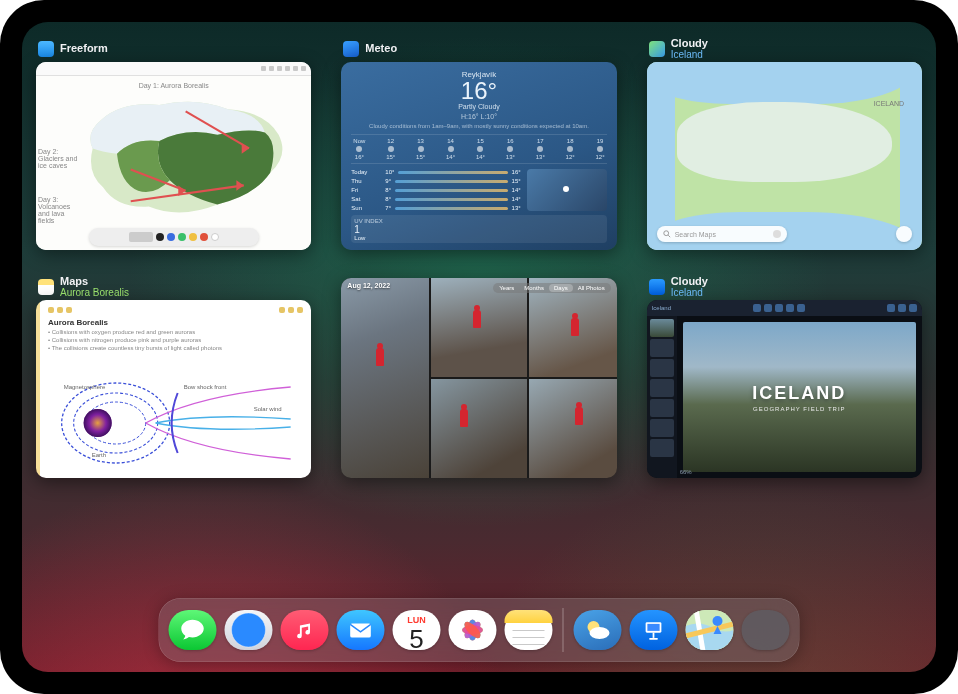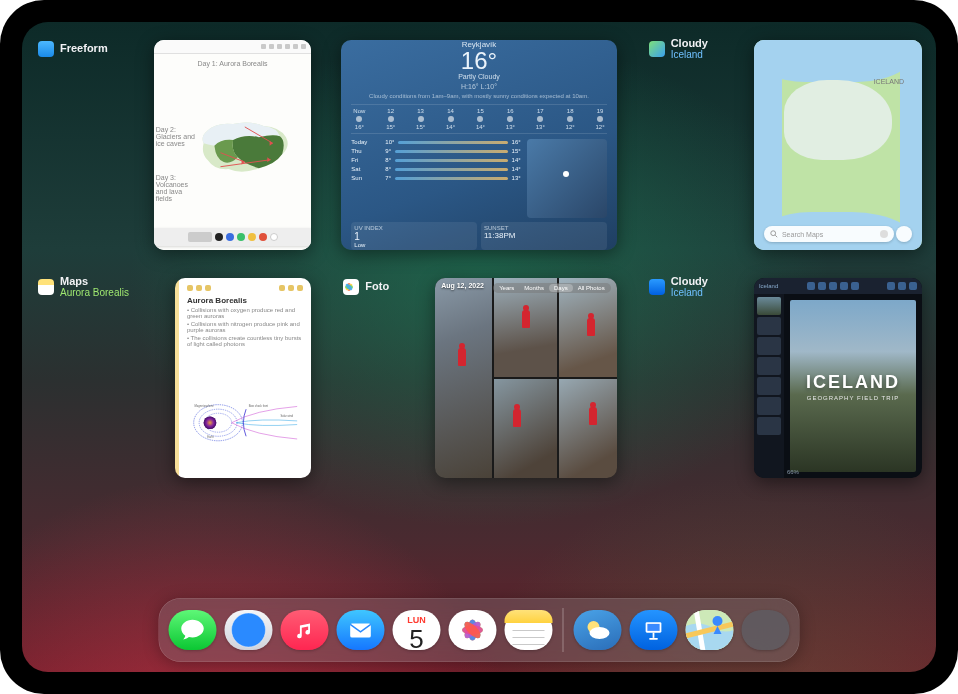--- a/index.html
+++ b/index.html
@@ -30,21 +30,21 @@
     top: 18px; left: 0; right: 0;
     padding: 0 14px;
     display: grid;
     grid-template-columns: repeat(3, 1fr);
     grid-template-rows: 210px 200px;
     gap: 28px 30px;
   }
   
   .win {
     display: flex;
-    gap: 44px;
+    flex-direction: column;
   }
   .win-head {
     display: flex;
     align-items: center;
     gap: 6px;
     padding: 0 2px 4px 2px;
     height: 22px;
   }
   .win-icon {
     width: 16px; height: 16px;
@@ -69,21 +69,21 @@
   .ff-toolbar { height:14px; background:#fafafa; border-bottom:1px solid #e0e0e0; display:flex; justify-content:flex-end; align-items:center; gap:3px; padding:0 5px;}
   .ff-toolbar .dot { width:5px; height:5px; border-radius:1px; background:#c9c9c9; }
   .ff-body { flex:1; position:relative; background:#fdfdfb; }
   .ff-map { position:absolute; top:14px; left:44px; right:20px; bottom:22px; border-radius:4px; overflow:hidden; }
   .ff-map svg { width:100%; height:100%; }
   .ff-label { position:absolute; font-size:7px; color:#888; }
   .ff-tools { position:absolute; bottom:4px; left:50%; transform:translateX(-50%); width:170px; height:18px; background:#eee; border-radius:9px; display:flex; align-items:center; justify-content:center; gap:3px; padding:0 6px; box-shadow:0 1px 3px rgba(0,0,0,0.15);}
   .ff-tools .c { width:8px; height:8px; border-radius:50%; }
   
   
-  .mt-bg { width:100%; height:100%; background: linear-gradient(160deg,#3a6da0 0%, #2b5785 60%, #1f3f62 100%); padding:0 10px; color:#eaf3fb; display:flex; flex-direction:column; }
+  .mt-bg { width:100%; height:100%; background: linear-gradient(160deg,#3a6da0 0%, #2b5785 60%, #1f3f62 100%); padding:8px 10px; color:#eaf3fb; display:flex; flex-direction:column; }
   .mt-loc { font-size:8px; opacity:0.9; text-align:center; }
   .mt-temp { font-size:24px; font-weight:300; text-align:center; line-height:1; }
   .mt-cond { font-size:7px; text-align:center; opacity:0.85; margin-bottom:3px;}
   .mt-desc { font-size:6px; opacity:0.6; text-align:center; padding:0 10px 4px; line-height:1.2;}
   .mt-hours { display:flex; justify-content:space-between; font-size:6px; opacity:0.85; padding:3px 2px; border-top:1px solid rgba(255,255,255,0.15); border-bottom:1px solid rgba(255,255,255,0.15);}
   .mt-hours div { display:flex; flex-direction:column; align-items:center; gap:2px; }
   .mt-hours .ic { width:6px; height:6px; border-radius:50%; background:rgba(255,255,255,0.7);}
   .mt-lower { flex:1; display:flex; gap:6px; padding-top:5px; }
   .mt-days { flex:1; font-size:6px; display:flex; flex-direction:column; gap:3px; }
   .mt-days .row { display:flex; align-items:center; gap:4px; }
@@ -237,20 +237,26 @@
                 <span class="c" style="background:#f0c040"></span>
                 <span class="c" style="background:#e0503a"></span>
                 <span class="c" style="background:#fff;border:1px solid #ccc"></span>
               </div>
             </div>
           </div>
         </div>
       </div>
 
       <div class="win">
+        <div class="win-head">
+          <div class="win-icon" style="background:linear-gradient(160deg,#38a0ff,#1660d0)"></div>
+          <div class="win-titles">
+            <span class="win-title">Meteo</span>
+          </div>
+        </div>
         <div class="thumb">
           <div class="mt-bg">
             <div class="mt-loc">Reykjavík</div>
             <div class="mt-temp">16°</div>
             <div class="mt-cond">Partly Cloudy</div>
             <div class="mt-cond" style="opacity:0.7">H:16° L:10°</div>
             <div class="mt-desc">Cloudy conditions from 1am–9am, with mostly sunny conditions expected at 10am.</div>
             <div class="mt-hours">
               <div>
                   <span>Now</span>
@@ -339,24 +345,20 @@
               <div class="mt-map">
                   <div class="pin"></div>
                 </div>
             </div>
             <div class="mt-tiles">
               <div class="mt-tile">
                 <div style="opacity:0.7">UV INDEX</div>
                 <div style="font-size:10px">1</div>
                 <div>Low</div>
               </div>
-              <div class="mt-tile">
-                <div style="opacity:0.7">SUNSET</div>
-                <div style="font-size:8px">11:38PM</div>
-              </div>
             </div>
           </div>
         </div>
       </div>
 
       <div class="win">
         <div class="win-head">
           <div class="win-icon" style="background:linear-gradient(135deg,#7ee07a,#3aa0f0)"></div>
           <div class="win-titles">
             <span class="win-title">Cloudy</span>
@@ -432,35 +434,20 @@
                       </radialGradient>
                     </defs>
                 </svg>
               </div>
             </div>
           </div>
         </div>
       </div>
 
       <div class="win">
-        <div class="win-head">
-          <div class="win-icon" style="background:#fff;">
-            <svg width="12" height="12" viewBox="0 0 20 20">
-                <g transform="translate(10,10)">
-                  <ellipse rx="3.4" ry="6.8" fill="#ff6a3c" opacity="0.85"></ellipse>
-                  <ellipse rx="3.4" ry="6.8" fill="#ffcf3f" opacity="0.85" transform="rotate(45)"></ellipse>
-                  <ellipse rx="3.4" ry="6.8" fill="#7ad857" opacity="0.85" transform="rotate(90)"></ellipse>
-                  <ellipse rx="3.4" ry="6.8" fill="#3fa8f0" opacity="0.85" transform="rotate(135)"></ellipse>
-                </g>
-              </svg>
-          </div>
-          <div class="win-titles">
-            <span class="win-title">Foto</span>
-          </div>
-        </div>
         <div class="thumb">
           <div class="ft-bg">
             <div class="ft-head">
               <span class="ft-date">Aug 12, 2022</span>
             </div>
             <div class="ft-segs">
               <span class="ft-seg">Years</span>
               <span class="ft-seg">Months</span>
               <span class="ft-seg active">Days</span>
               <span class="ft-seg">All Photos</span>

